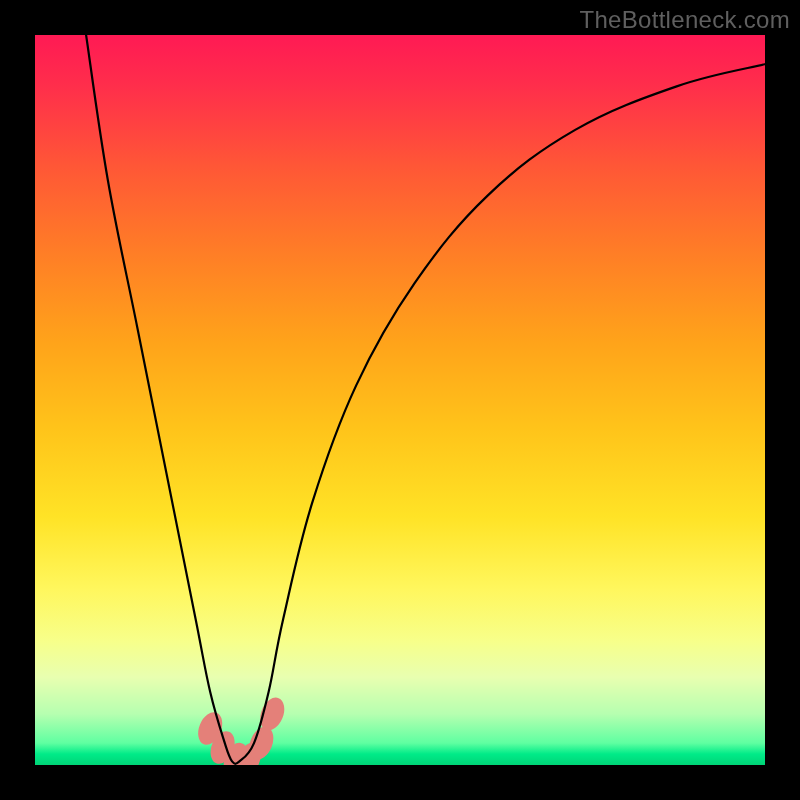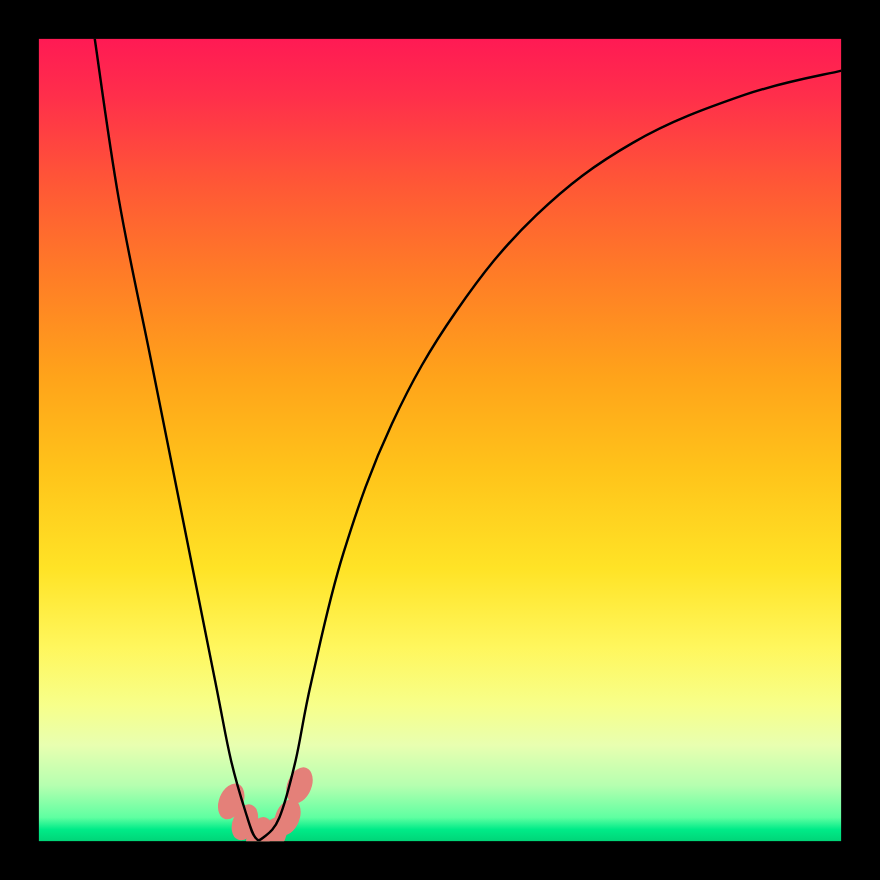--- a/index.html
+++ b/index.html
@@ -51,20 +51,21 @@
     width: 100%;
     height: 100%;
     z-index: 10;
   }
 </style>
 </head>
 <body>
 
 <div class="frame">
 
+  <div class="watermark">TheBottleneck.com</div>
 
   <div class="plot-area">
 
     <svg class="gradient" viewBox="0 0 730 730" preserveAspectRatio="none">
       <defs>
         <linearGradient id="bg-grad" x1="0" y1="0" x2="0" y2="1">
             <stop offset="0.00%" stop-color="#ff1a54"></stop>
             <stop offset="7.00%" stop-color="#ff2e4b"></stop>
             <stop offset="18.00%" stop-color="#ff5736"></stop>
             <stop offset="30.00%" stop-color="#ff7e26"></stop>

